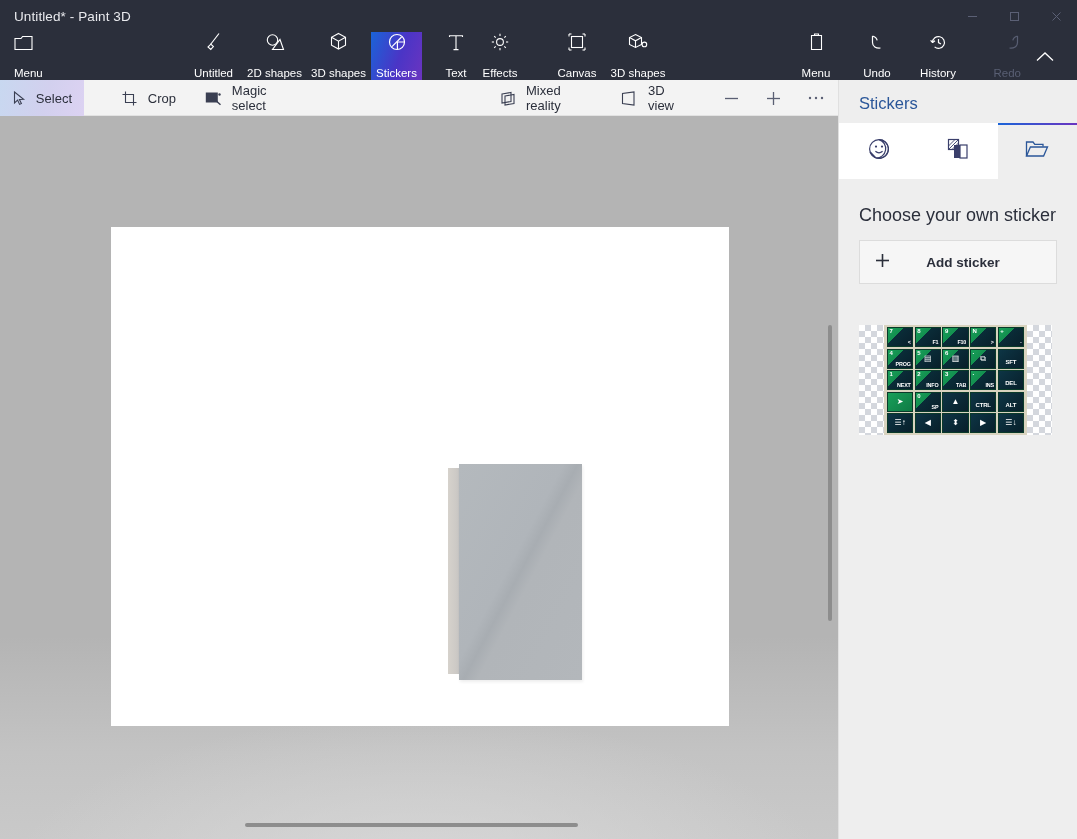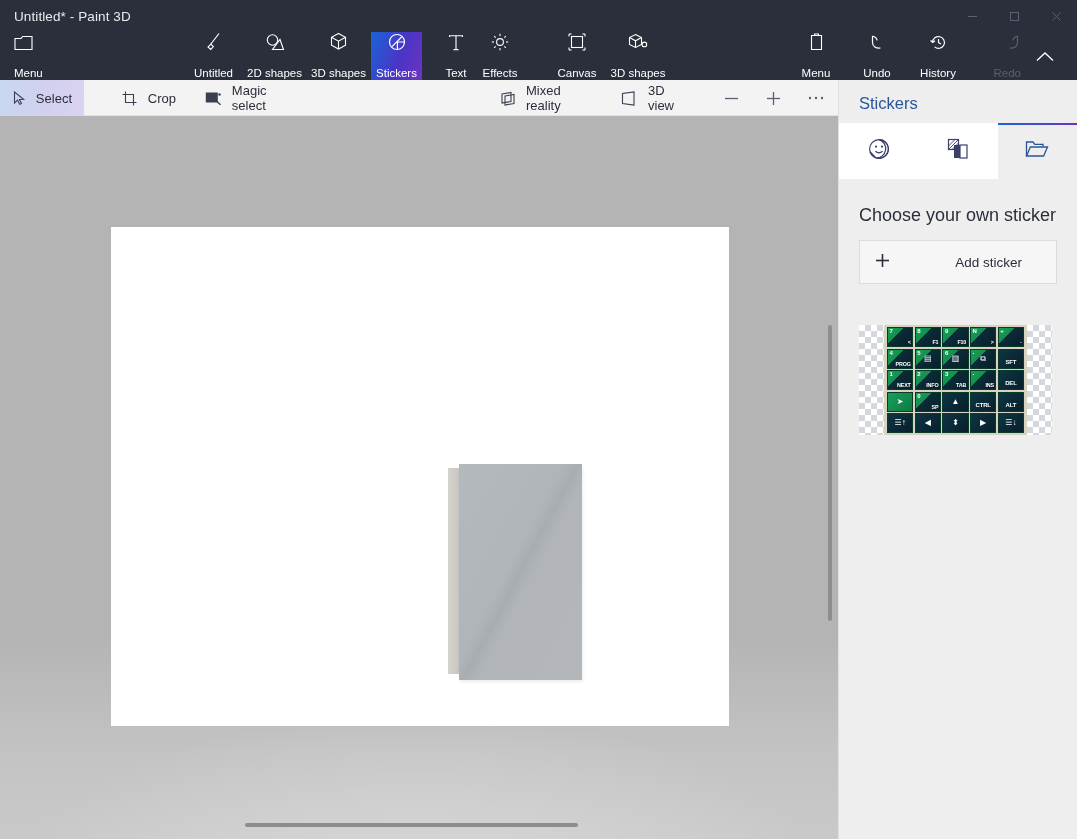--- a/index.html
+++ b/index.html
@@ -172,21 +172,21 @@
     background: #f6f6f6;
     border: 1px solid #dcdcdc;
     display: flex; align-items: center;
     color: #2b2f3b;
     font-size: 13.5px;
     cursor: pointer;
   }
   .add-sticker-btn .plus {
     width: 44px; text-align: center; font-size: 18px; font-weight: 500;
   }
-  .add-sticker-btn .lbl { flex: 1; text-align: right; padding-right: 34px; }
+  .add-sticker-btn .lbl { flex: 1; text-align: center; padding-right: 34px; font-weight: bold; }
 
   
   .sticker-thumb {
     position: relative;
     margin-top: 41px;
     width: 193px; height: 110px;
     background-image:
       linear-gradient(45deg, #d4d7dd 25%, transparent 25%, transparent 75%, #d4d7dd 75%),
       linear-gradient(45deg, #d4d7dd 25%, transparent 25%, transparent 75%, #d4d7dd 75%);
     background-size: 12px 12px;

